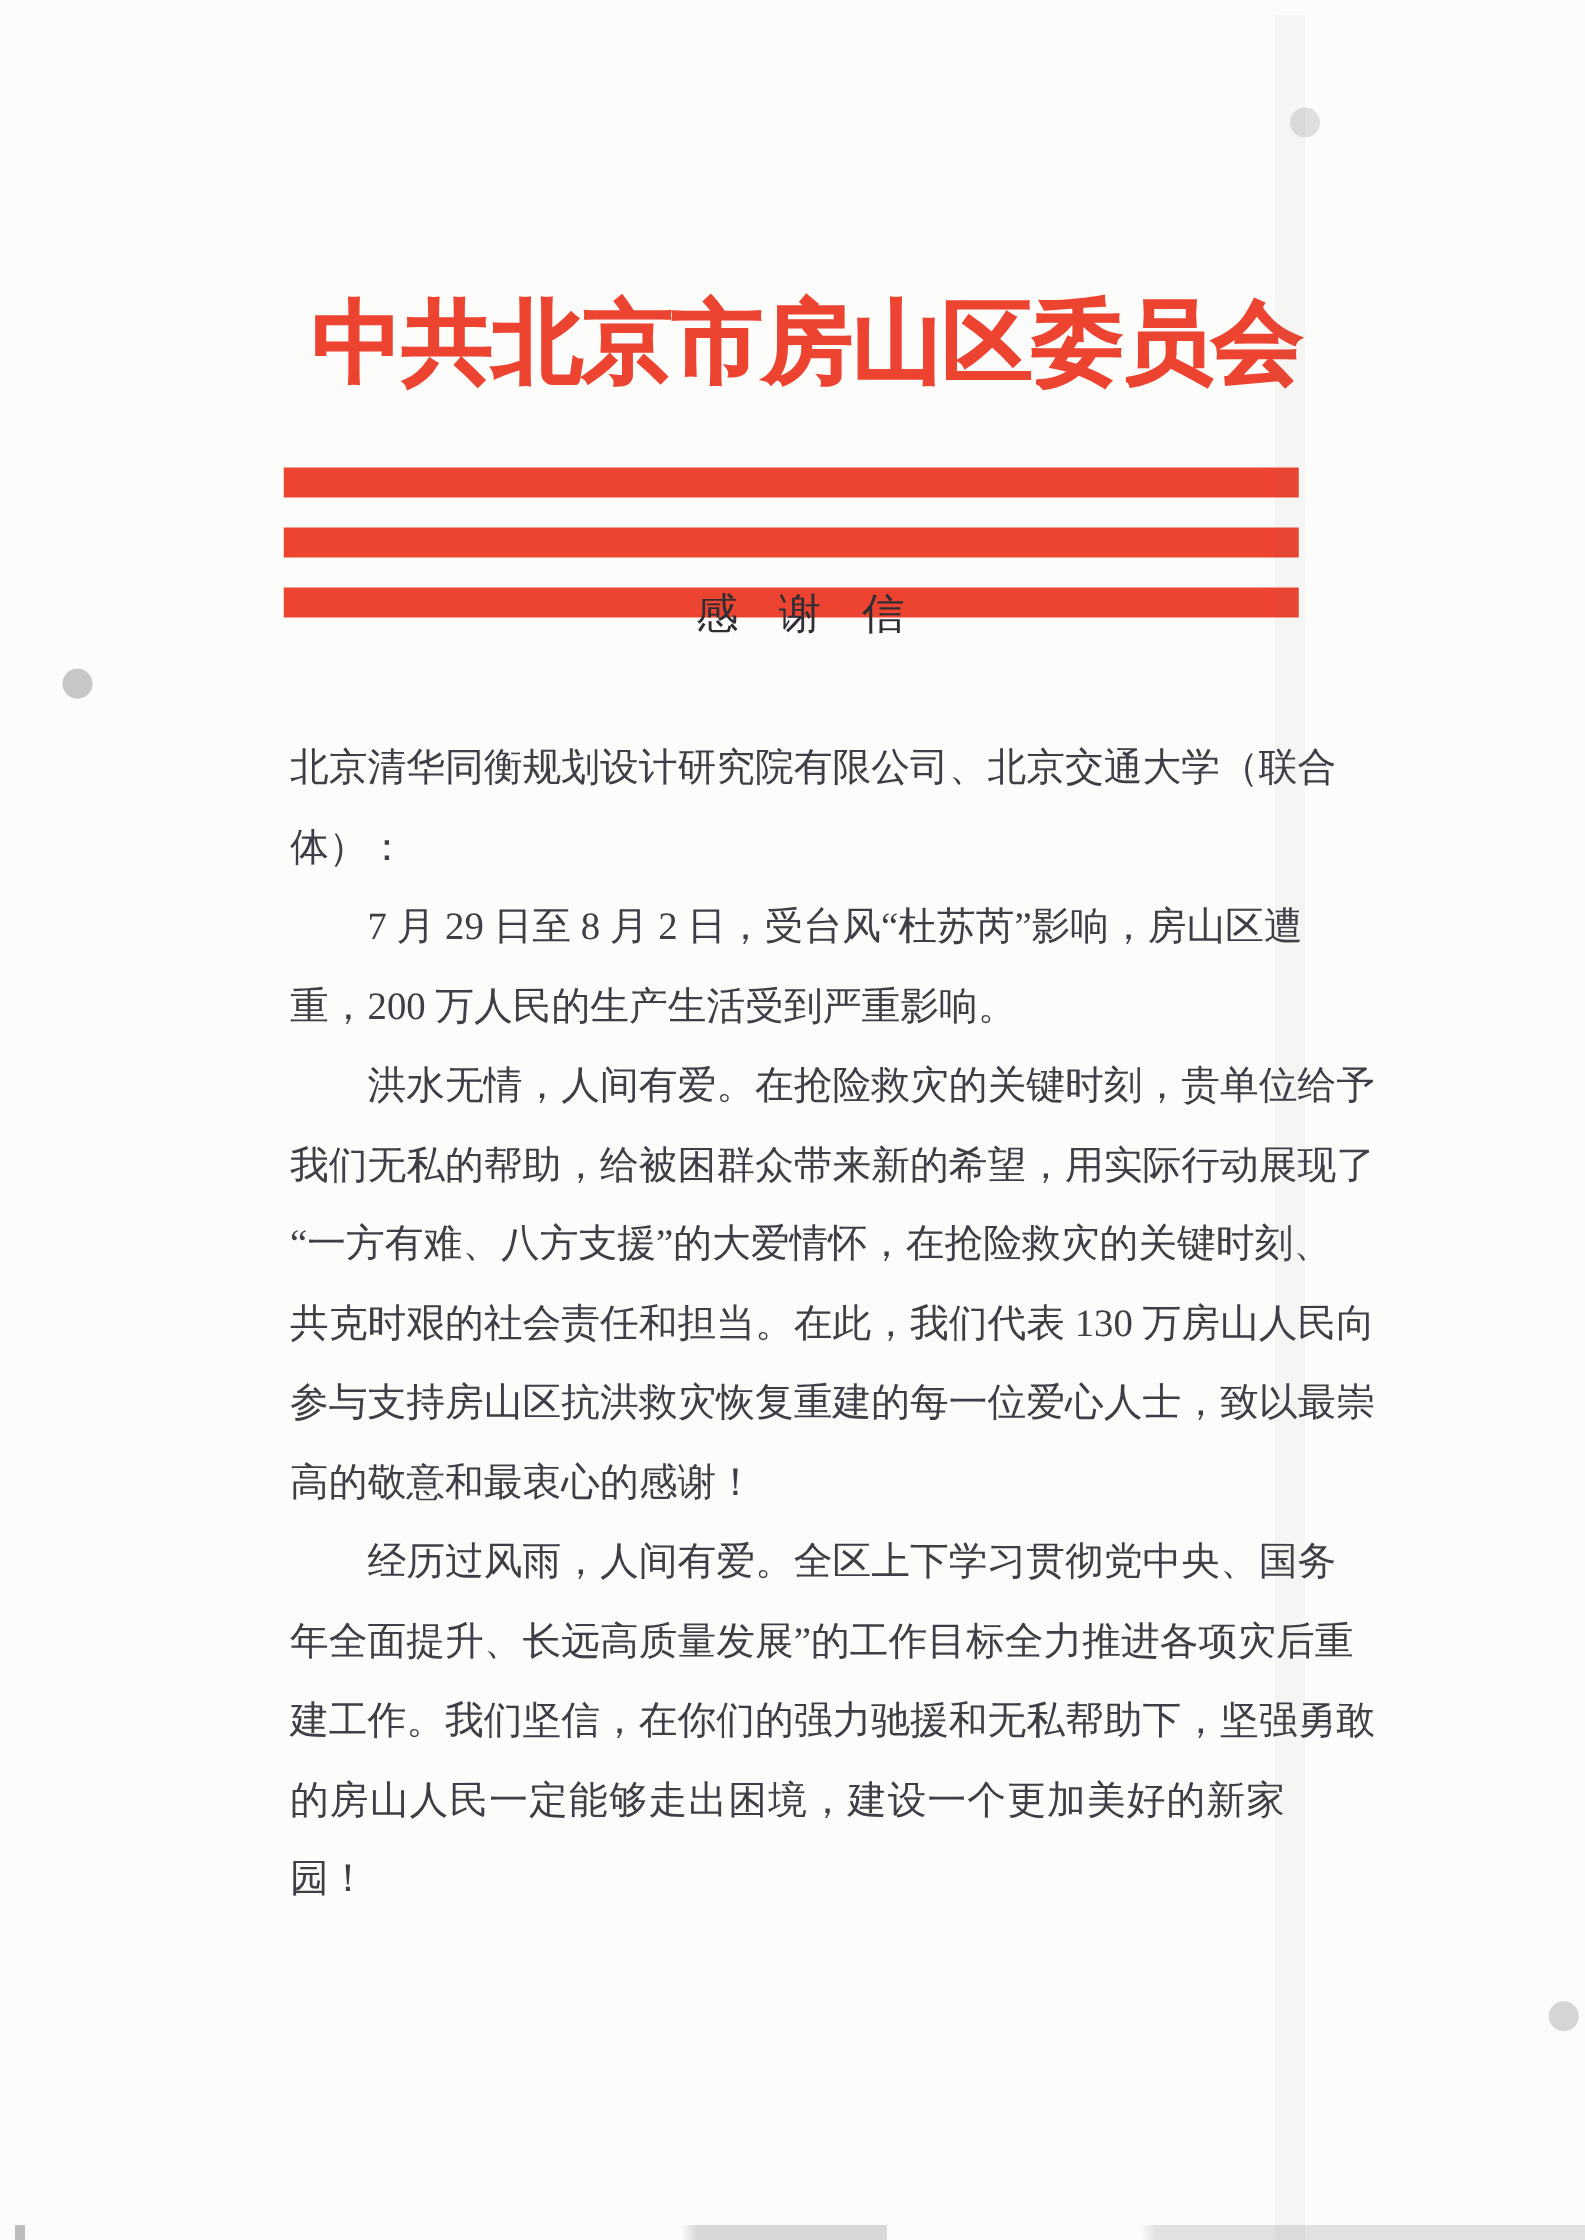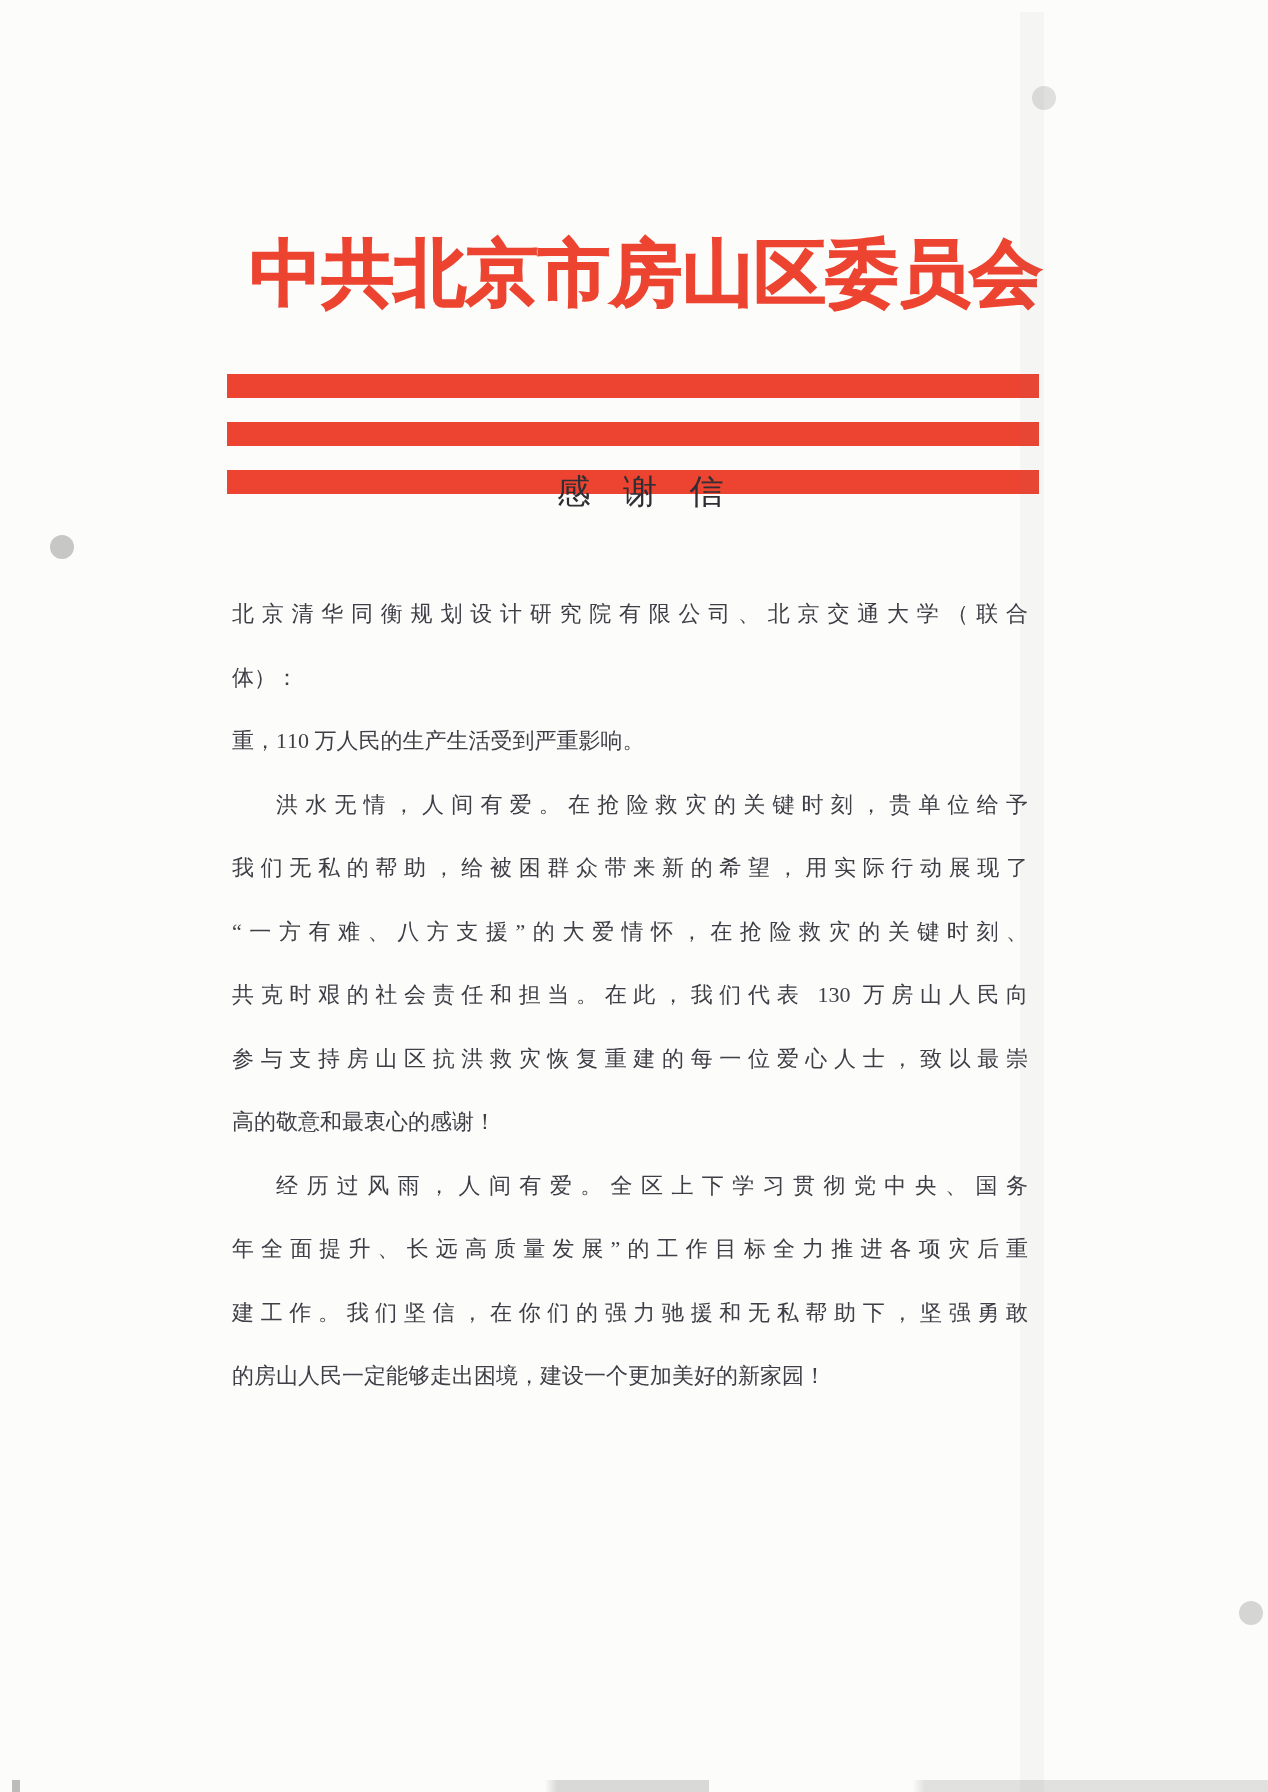--- a/index.html
+++ b/index.html
@@ -52,21 +52,21 @@
     font-size:34px;
     font-weight:normal;
     letter-spacing:12px;
     line-height:60px;
   }
   
   .body-block{
     position:absolute;
     top:546px;left:196px;width:844px;
     color:var(--ink);
-    font-size:22px;
+    font-size:31px;
     line-height:63.5px;
     font-kerning:none;
   }
   .line{
     height:63.5px;
     white-space:nowrap;
     text-align:justify;
     text-align-last:justify;
     text-justify:inter-character;
   }
@@ -116,21 +116,22 @@
     <div class="bar-b"></div>
     <div class="gap-b"></div>
     <div class="bar-c"></div>
   </div>
 
   <div class="letter-title">感 谢 信</div>
 
   <div class="body-block">
     <div class="line">北京清华同衡规划设计研究院有限公司、北京交通大学（联合</div>
     <div class="line end">体）：</div>
-    <div class="line end">重，110 万人民的生产生活受到严重影响。</div>
+    <div class="line indent">7 月 29 日至 8 月 2 日，受台风“杜苏芮”影响，房山区遭</div>
+    <div class="line end">重，200 万人民的生产生活受到严重影响。</div>
     <div class="line indent">洪水无情，人间有爱。在抢险救灾的关键时刻，贵单位给予</div>
     <div class="line">我们无私的帮助，给被困群众带来新的希望，用实际行动展现了</div>
     <div class="line">“一方有难、八方支援”的大爱情怀，在抢险救灾的关键时刻、</div>
     <div class="line">共克时艰的社会责任和担当。在此，我们代表 130 万房山人民向</div>
     <div class="line">参与支持房山区抗洪救灾恢复重建的每一位爱心人士，致以最崇</div>
     <div class="line end">高的敬意和最衷心的感谢！</div>
     <div class="line indent">经历过风雨，人间有爱。全区上下学习贯彻党中央、国务</div>
     <div class="line">年全面提升、长远高质量发展”的工作目标全力推进各项灾后重</div>
     <div class="line">建工作。我们坚信，在你们的强力驰援和无私帮助下，坚强勇敢</div>
     <div class="line end">的房山人民一定能够走出困境，建设一个更加美好的新家园！</div>

